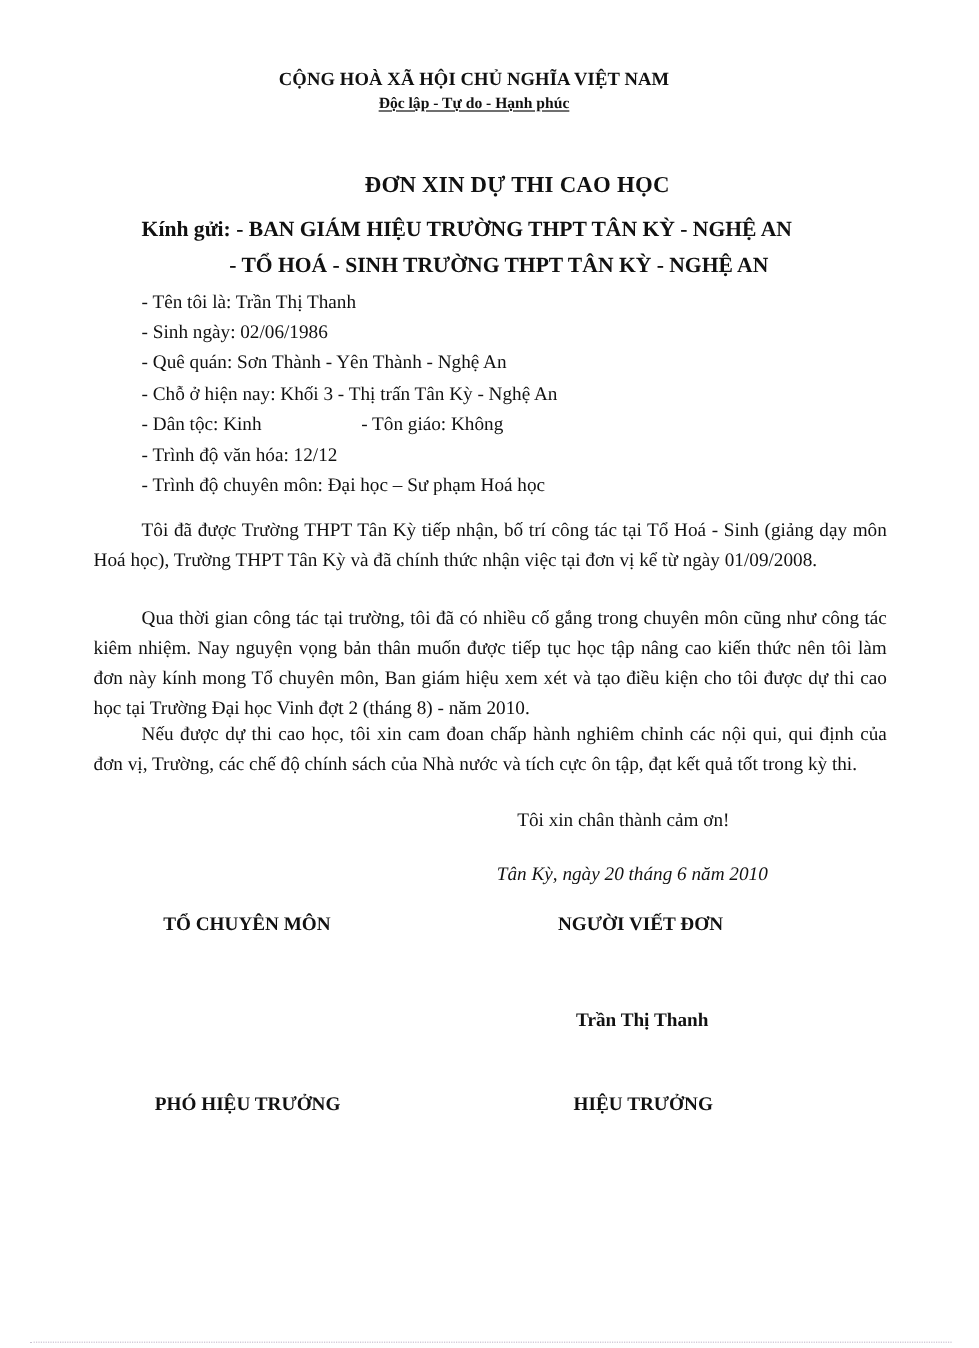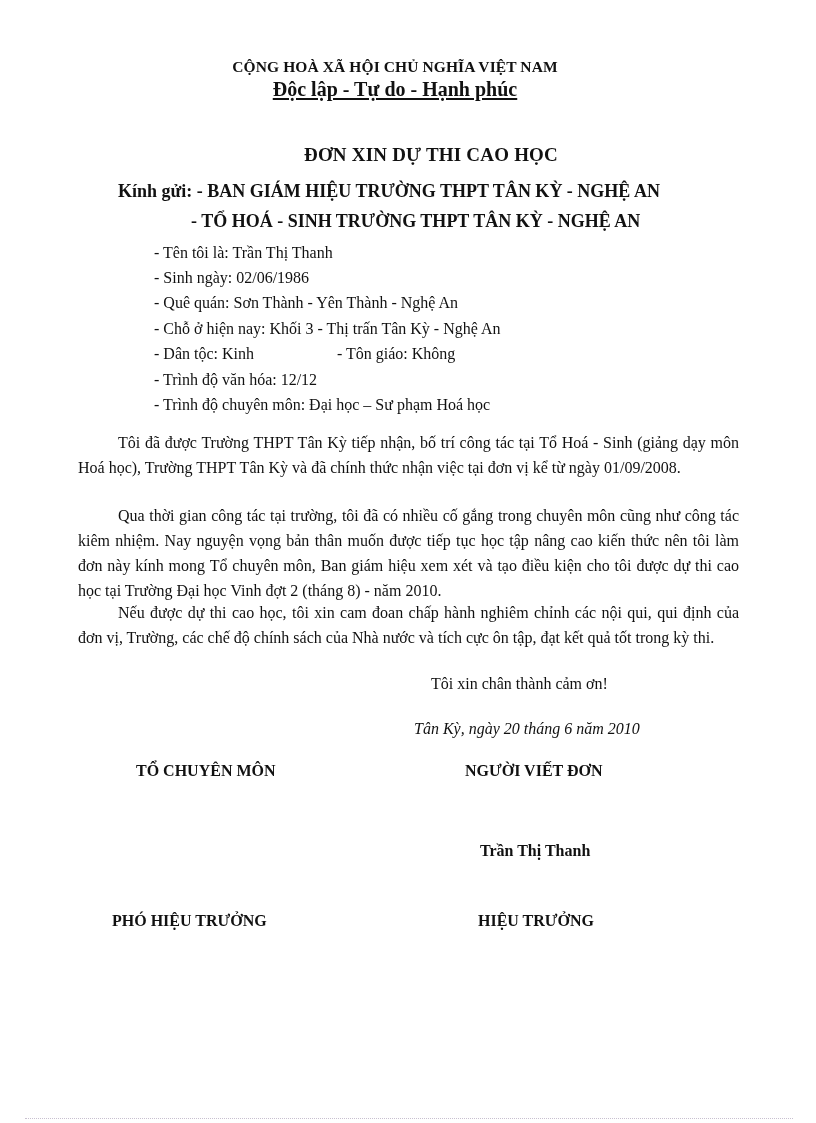--- a/index.html
+++ b/index.html
@@ -18,21 +18,21 @@
     .abs { position: absolute; white-space: nowrap; }
     .center { left: 0; width: 790px; text-align: center; }
     .national {
       top: 58px;
       font-size: 15.5px;
       font-weight: bold;
       letter-spacing: 0.1px;
     }
     .motto {
       top: 78px;
-      font-size: 20px;
+      font-size: 13px;
       font-weight: bold;
     }
     .motto span { text-decoration: underline; text-underline-offset: 2px; }
     .doc-title {
       top: 144px;
       font-size: 19px;
       font-weight: bold;
       letter-spacing: 0.2px;
       padding-left: 36px;
     }
@@ -40,39 +40,38 @@
       font-size: 18px;
       font-weight: bold;
     }
     .recipient .label { font-weight: bold; }
     .r1 { top: 181px; left: 118px; }
     .r2 { top: 211px; left: 191px; }
     .info {
       left: 118px;
       font-size: 16px;
       line-height: 20px;
-      margin-left: 36px;
     }
     .para {
       position: absolute;
       left: 78px;
       width: 661px;
       font-size: 16px;
       line-height: 25px;
       text-align: justify;
       text-align-last: left;
     }
     .para .indent { display: inline-block; width: 40px; }
     .thanks { top: 675px; left: 431px; font-size: 16px; }
     .place-date { top: 720px; left: 414px; font-size: 16px; font-style: italic; }
     .sig-title { font-size: 16px; font-weight: bold; }
     .st1 { top: 762px; left: 136px; }
     .st2 { top: 762px; left: 465px; }
     .signer { top: 842px; left: 480px; font-size: 16px; font-weight: bold; }
-    .st3 { top: 912px; left: 112px; text-align: right; }
+    .st3 { top: 912px; left: 129px; text-align: right; }
     .st4 { top: 912px; left: 478px; }
     .page-edge {
       position: absolute;
       top: 1118px;
       left: 25px;
       width: 768px;
       height: 0;
       border-top: 1px dotted #c8c0d0;
     }
   </style>

